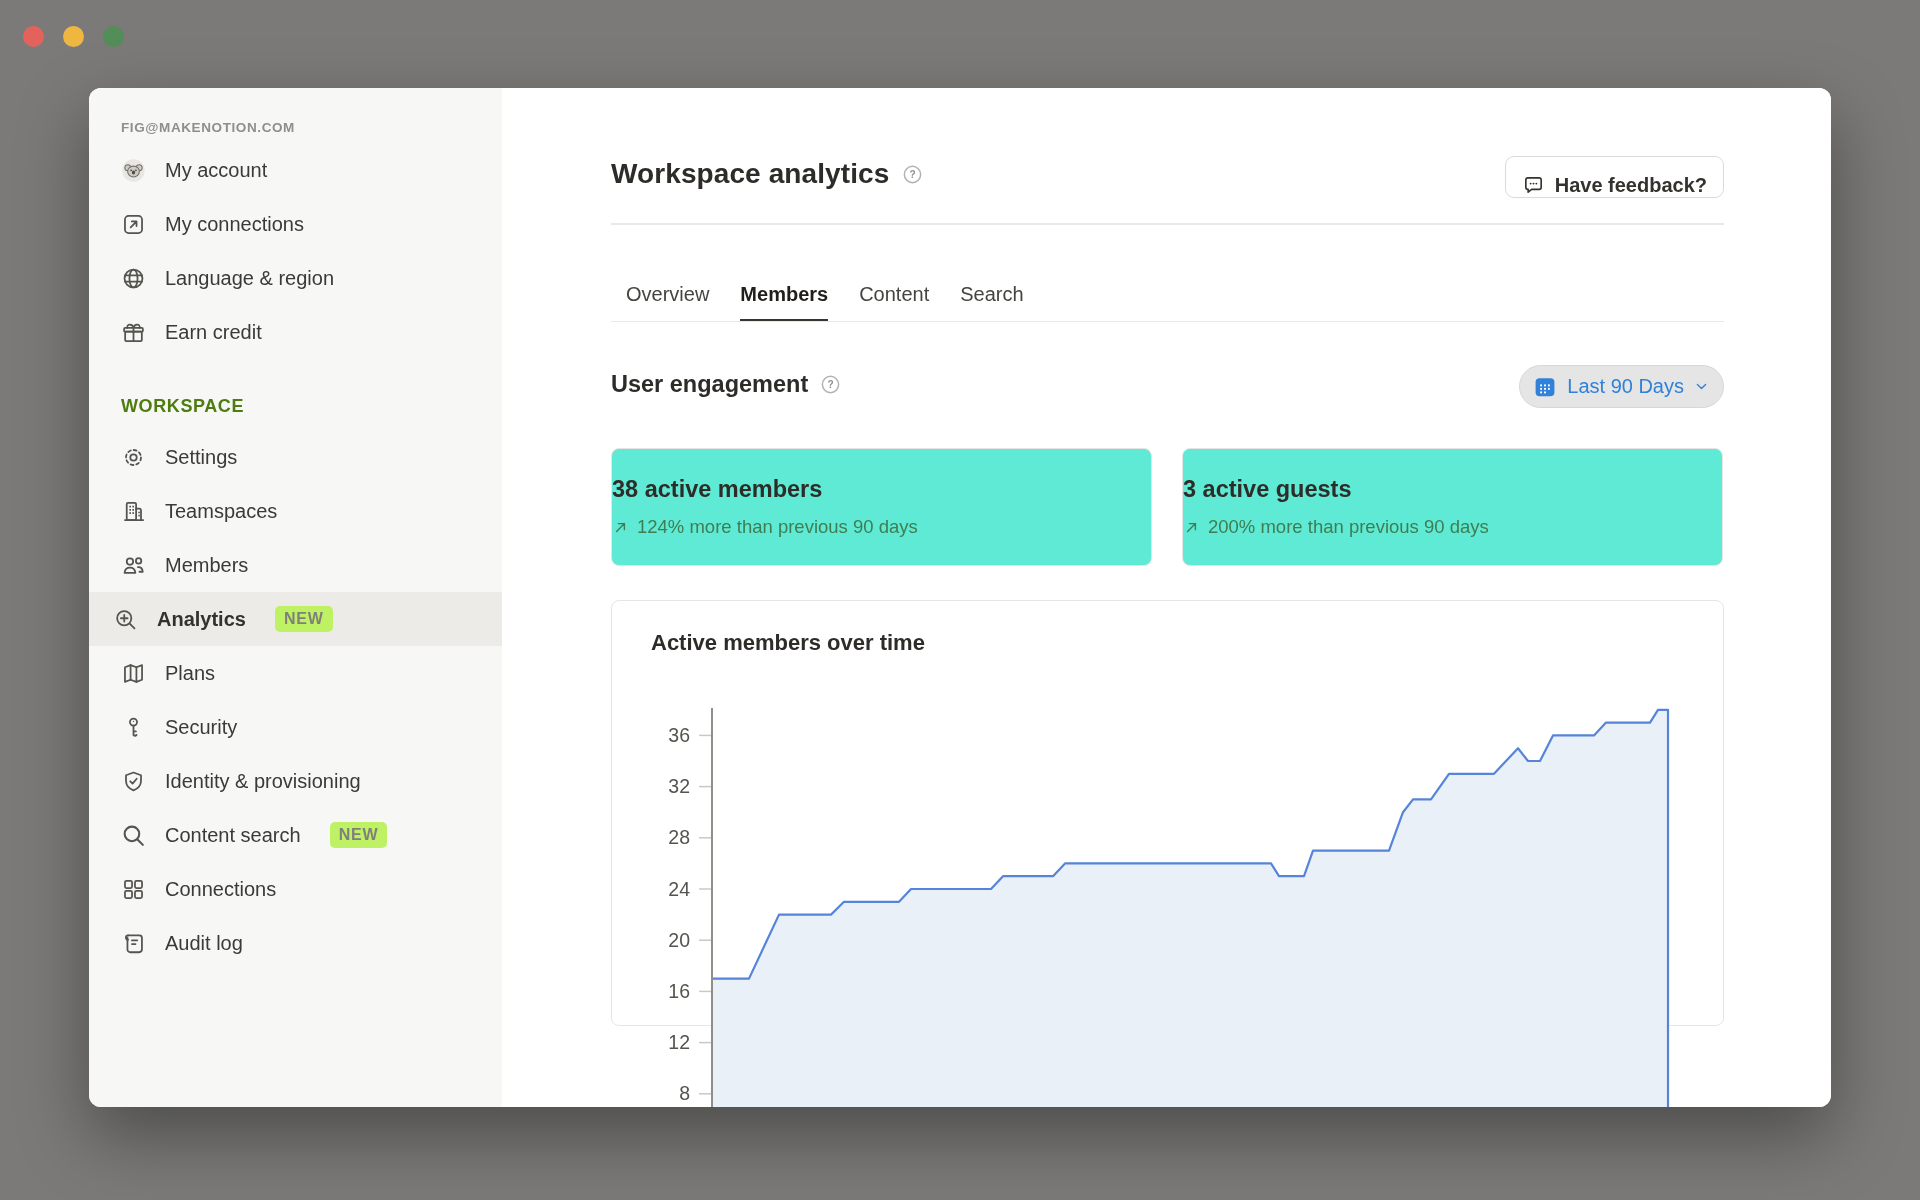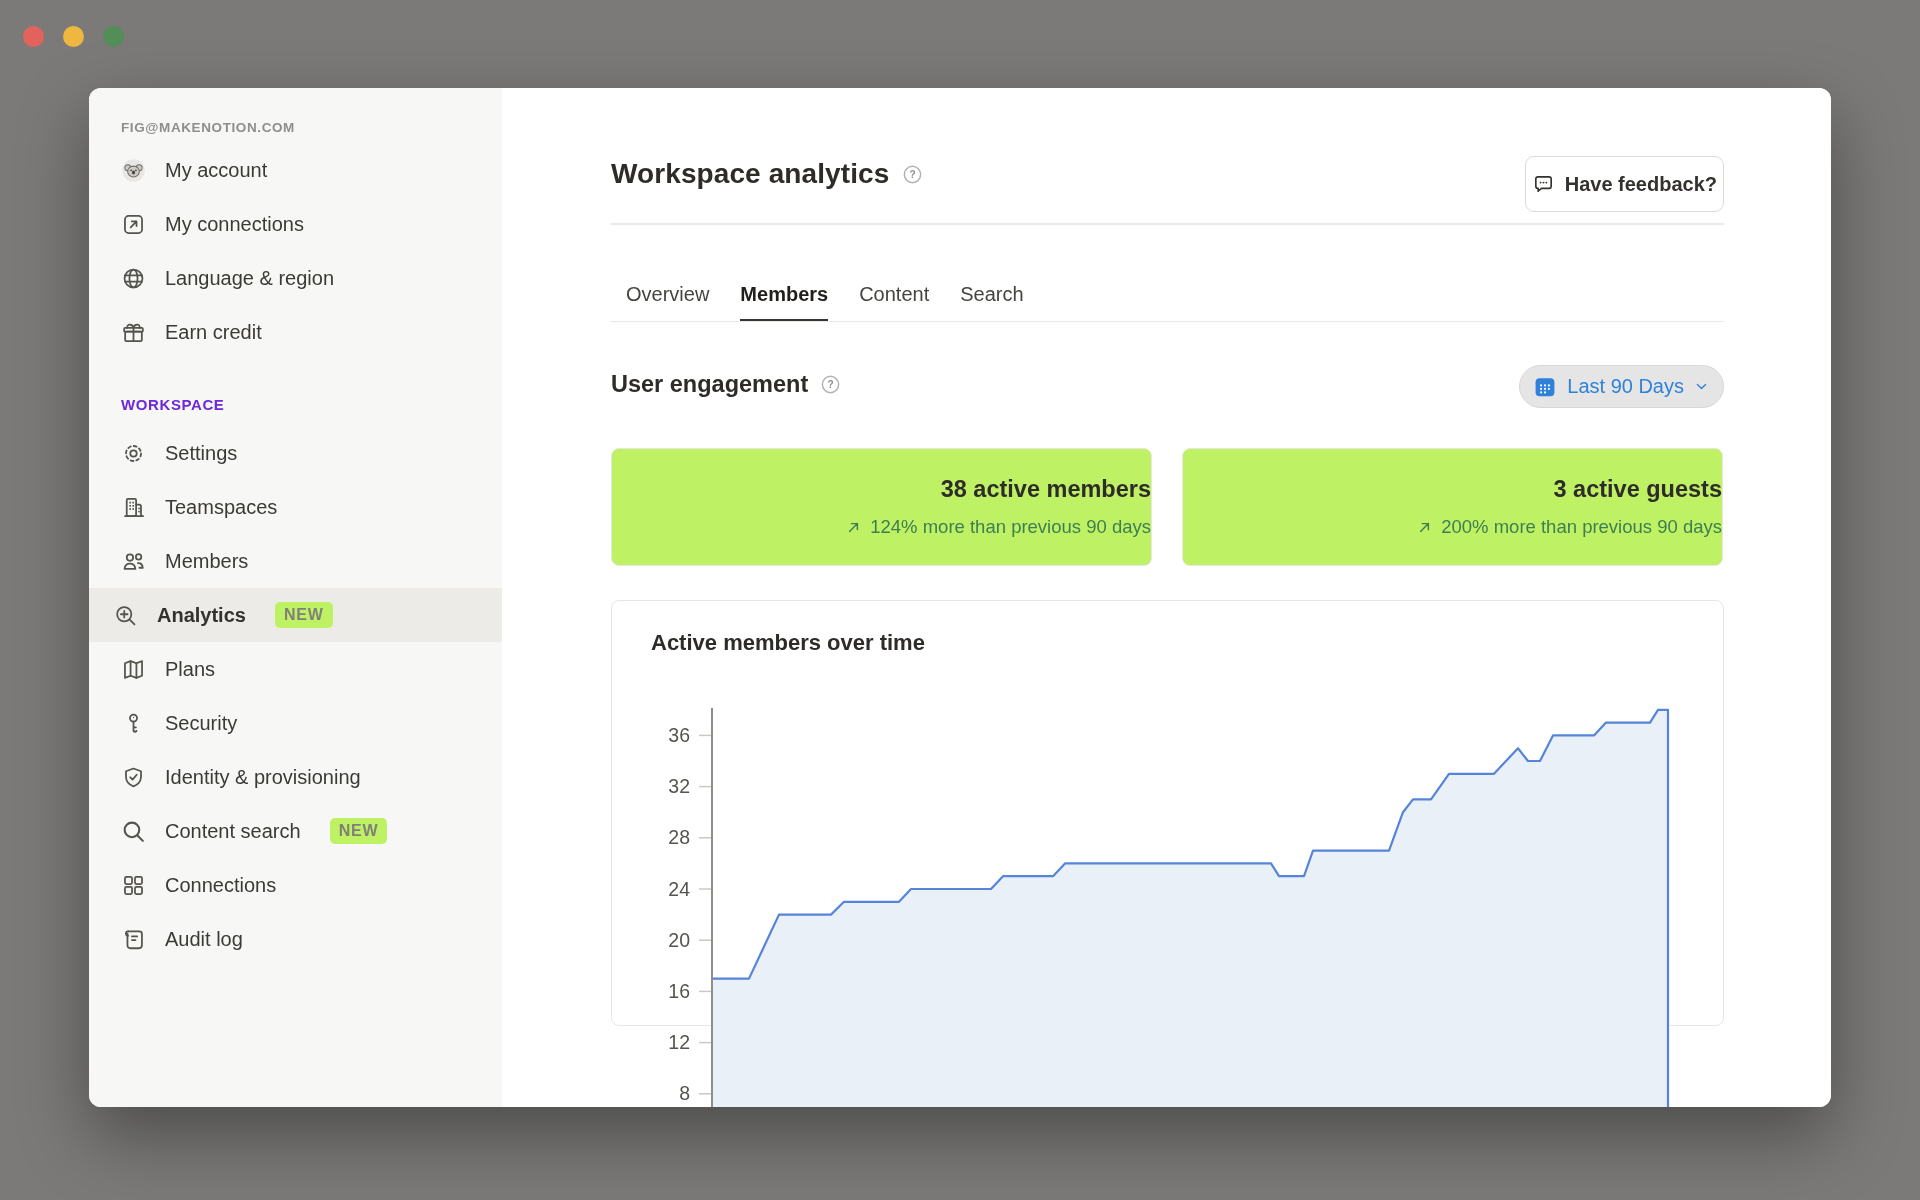--- a/index.html
+++ b/index.html
@@ -15,45 +15,45 @@
   .sidebar{position:absolute;left:0;top:0;bottom:0;width:413px;background:#f7f7f5;
            padding-top:32px;box-sizing:border-box;overflow:hidden;}
   .sb-header{margin:0 0 8px 32px;font-size:13.5px;font-weight:600;letter-spacing:.6px;color:#8f8e8a;}
   .sb-item{display:flex;align-items:center;min-height:54px;padding:0 20px 0 32px;gap:19px;cursor:pointer;}
   .sb-item .ic{flex:0 0 25px;color:#55544e;}
   .sb-label{font-size:20px;line-height:35px;color:#3b3a35;}
   .sb-item.active{background:#ecebe8;padding-left:24px;}
   .sb-item.active .sb-label{font-weight:700;color:#34322d;}
   .badge{margin-left:10px;background:#bef264;color:#807f7a;font-size:16px;font-weight:600;
          letter-spacing:.8px;padding:4px 9px;border-radius:5px;white-space:nowrap;}
-  .sb-section{margin:37px 0 13px 32px;font-size:15px;font-weight:600;letter-spacing:.6px;color:#6d28d9;}
+  .sb-section{margin:37px 0 13px 32px;font-size:18px;font-weight:600;letter-spacing:.6px;color:#4d7c0f;}
   
   .main{position:absolute;left:413px;top:0;right:0;bottom:0;background:#fff;}
   .page-header{position:absolute;left:109px;top:70px;display:flex;align-items:center;gap:13px;}
   h1{font-size:28px;font-weight:700;color:#2e2c28;margin:0;letter-spacing:.1px;}
   .help{display:inline-flex;cursor:pointer;}
   button{font-family:inherit;margin:0;}
-  .feedback-btn{position:absolute;right:107px;top:68px;height:56px;display:flex;align-items:center;gap:10px;
-         padding:0 6px;background:#fff;border:1px solid #dcdbd8;border-radius:9px;
+  .feedback-btn{position:absolute;right:107px;top:68px;height:42px;display:flex;align-items:flex-end;gap:10px;
+         padding:0 16px;background:#fff;border:1px solid #dcdbd8;border-radius:9px;
          font-size:20px;font-weight:600;color:#34322d;cursor:pointer;}
   .divider{position:absolute;left:109px;width:1113px;height:1.5px;background:#e9e9e7;}
   .divider-top{top:135px;}
   .divider-tabs{top:232.5px;}
   .tabs{position:absolute;left:124px;top:186px;display:flex;gap:31px;height:48px;}
   .tab{font-size:20px;color:#45443f;cursor:pointer;display:flex;align-items:flex-start;
        padding-top:9px;height:100%;box-sizing:border-box;border-bottom:3px solid transparent;}
   .tab.active{font-weight:700;color:#211f1b;border-bottom-color:#37352f;}
   .engagement-row{position:absolute;left:109px;top:283px;display:flex;align-items:center;gap:12px;}
   h2{font-size:23.5px;font-weight:700;color:#2e2c28;margin:0;}
   .date-filter{position:absolute;right:107px;top:277px;height:43px;display:flex;align-items:center;gap:10px;
        padding:0 14px 0 13px;background:#e5e5e5;border:1px solid #d8d7d3;border-radius:22px;cursor:pointer;color:#2f81d9;}
   .df-label{font-size:20px;font-weight:500;color:#2f81d9;white-space:nowrap;}
   .stat-cards{position:absolute;left:109px;top:360px;display:flex;gap:30px;}
   .stat-card{width:541px;height:118px;border:1px solid #e7e6e3;border-radius:8px;box-sizing:border-box;
-       display:flex;flex-direction:column;align-items:flex-end;justify-content:center;gap:13px;background:#bef264;}
+       display:flex;flex-direction:column;align-items:flex-start;justify-content:center;gap:13px;background:#5eead4;}
   .stat-headline{font-size:23.5px;font-weight:700;color:#2e2c28;}
   .stat-trend{display:flex;align-items:center;gap:8px;font-size:18.5px;font-weight:500;}
   .chart-card{position:absolute;left:109px;top:512px;width:1113px;height:426px;border:1px solid #e7e6e3;
        border-radius:8px;box-sizing:border-box;background:#fff;}
   h3{position:absolute;left:39px;top:29px;font-size:22px;font-weight:700;color:#2e2c28;margin:0;}
   #chart-plot{position:absolute;left:25px;top:105px;}
   
   .ic{width:25px;height:25px;display:block;}
   .ic-21{width:21px;height:21px;}
   .ic-23{width:23px;height:23px;}

